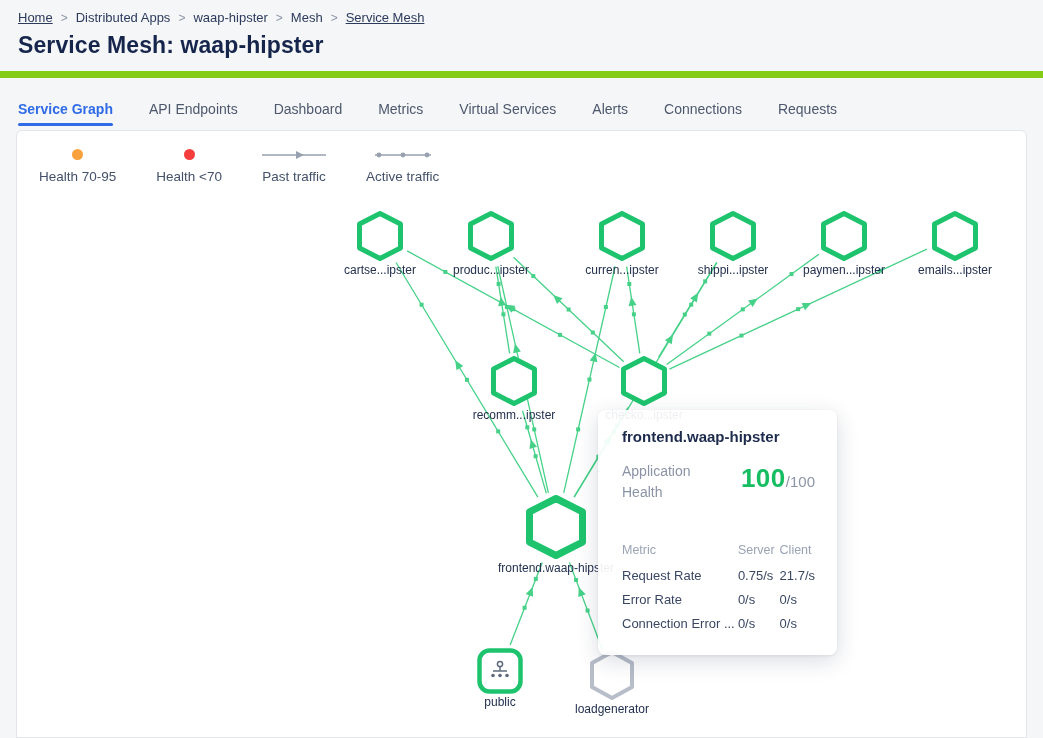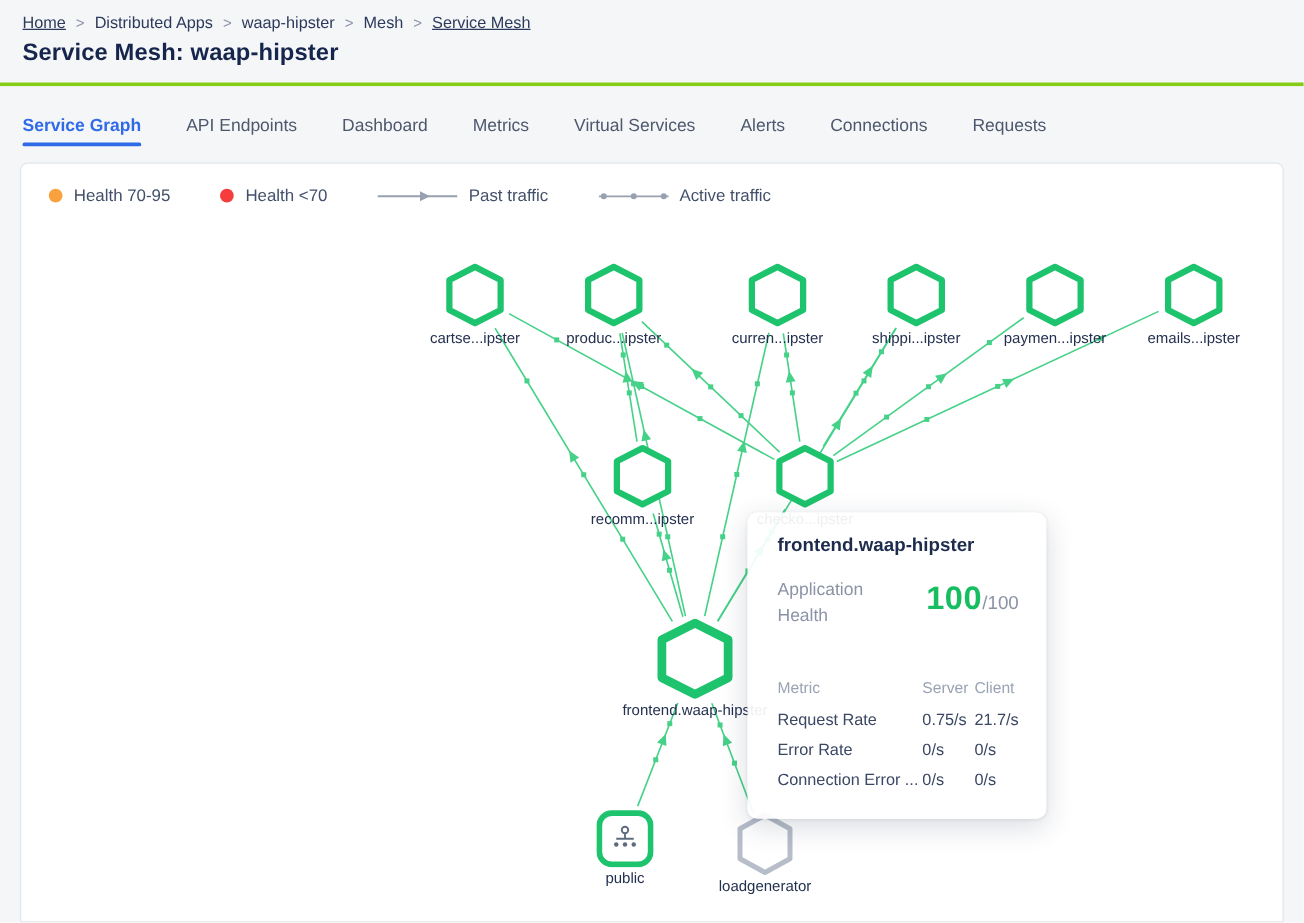--- a/index.html
+++ b/index.html
@@ -7,45 +7,45 @@
   body {
     font-family: "Liberation Sans", "DejaVu Sans", sans-serif;
     background: #f5f6f8;
     color: #1d2b4d;
     position: relative;
   }
 
   
   .header {
     padding: 10px 18px 12px 18px;
-    border-bottom: 3px solid #84cc16;
+    border-bottom: 7px solid #84cc16;
     background: #f5f6f8;
   }
   .breadcrumb { display: flex; align-items: center; gap: 8px; font-size: 13px; color: #2c3a5c; }
   .breadcrumb .crumb { color: #2c3a5c; text-decoration: none; cursor: pointer; }
   .breadcrumb .crumb.underlined { text-decoration: underline; }
   .breadcrumb .sep { color: #8b94a7; font-size: 12px; }
-  .page-title { margin-top: 7px; font-size: 19px; font-weight: 700; color: #16254c; letter-spacing: .1px; }
+  .page-title { margin-top: 7px; font-size: 23px; font-weight: 700; color: #16254c; letter-spacing: .1px; }
 
   
   .tabs { display: flex; align-items: center; gap: 36px; padding: 0 18px; height: 58px; background: #f5f6f8; }
   .tab { font-size: 14px; color: #4d586d; cursor: pointer; position: relative; padding: 20px 0 17px 0; }
   .tab.active { color: #2f6be6; font-weight: 700; }
   .tab.active::after {
     content: ""; position: absolute; left: 0; right: 0; bottom: 8px;
     height: 3px; border-radius: 2px; background: #2f6be6;
   }
 
   
   .panel {
     position: absolute; left: 16px; right: 16px; top: 130px; bottom: 0;
     background: #ffffff; border: 1px solid #e2e5ea; border-radius: 6px 6px 0 0;
   }
   .legend { display: flex; align-items: center; gap: 40px; padding: 18px 0 0 22px; }
-  .legend-item { display: flex; align-items: center; gap: 9px; font-size: 13.5px; color: #43506a; }
+  .legend-item { display: flex; align-items: center; gap: 9px; font-size: 13.5px; color: #43506a; flex-direction: column; }
   .dot { width: 11px; height: 11px; border-radius: 50%; }
   .legend-glyph { display: inline-block; }
 
   
   #edge-svg { position: absolute; left: 0; top: 0; z-index: 2; pointer-events: none; }
   #node-layer { position: absolute; inset: 0; z-index: 3; }
   .node { position: absolute; transform: translate(-50%, -50%); cursor: pointer; }
   .node svg { display: block; }
   .node-label {
     position: absolute; top: calc(100% + 1px); left: 50%; transform: translateX(-50%);

